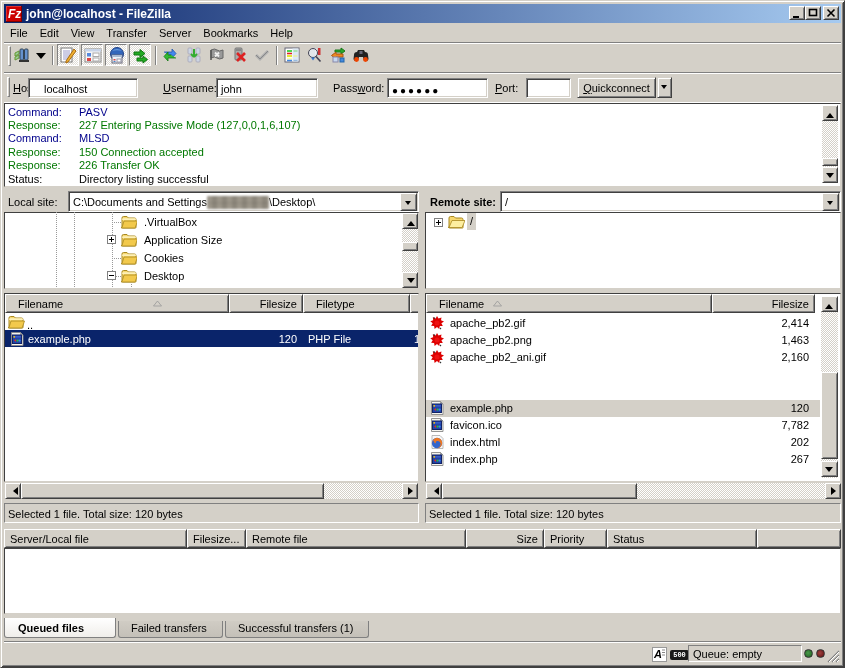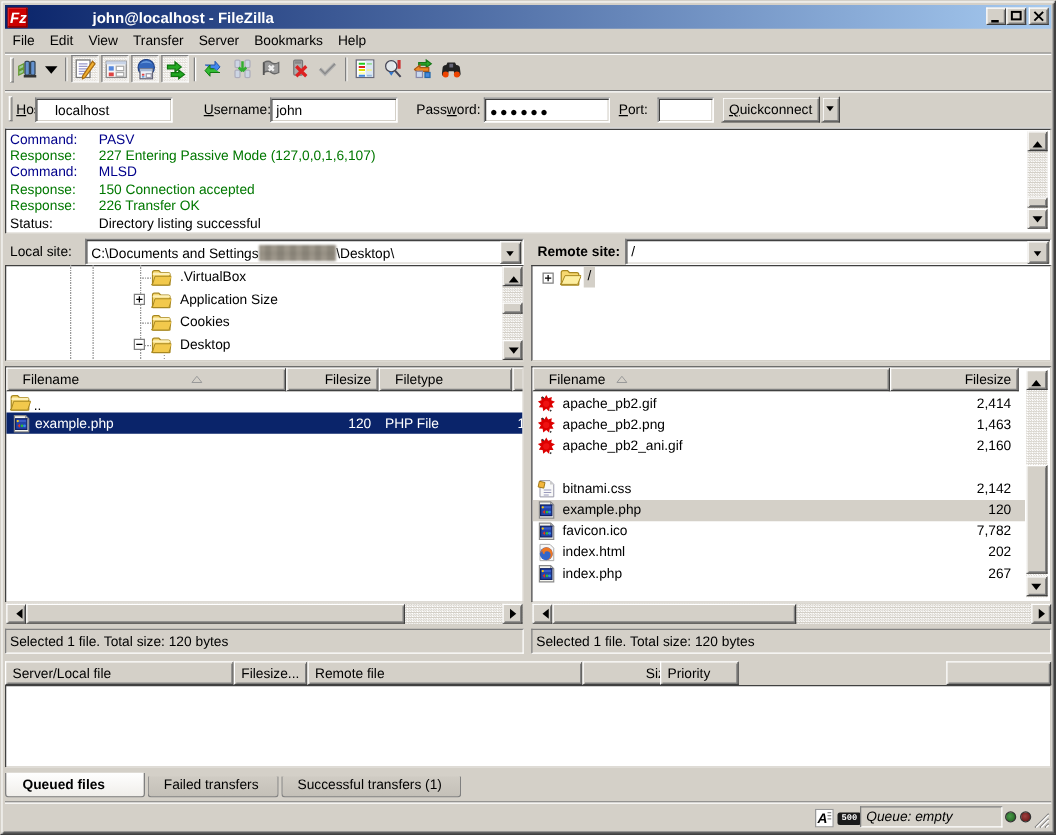--- a/index.html
+++ b/index.html
@@ -5,21 +5,21 @@
 * { margin:0; padding:0; box-sizing:border-box; }
 html,body { width:845px; height:668px; overflow:hidden; }
 body { font-family:"Liberation Sans", sans-serif; font-size:11px; background:#d4d0c8; position:relative; color:#000; }
 .abs { position:absolute; }
 #frame { position:absolute; left:0; top:0; width:845px; height:668px;
   border:1px solid; border-color:#d4d0c8 #404040 #404040 #d4d0c8; z-index:50; pointer-events:none;
   box-shadow: inset 1px 1px 0 #ffffff, inset -1px -1px 0 #404040, inset 2px 2px 0 #d4d0c8, inset -2px -2px 0 #808080;
 }
 .raised2 { border:1px solid; border-color:#d4d0c8 #404040 #404040 #d4d0c8; box-shadow: inset 1px 1px 0 #fff, inset -1px -1px 0 #808080; background:#d4d0c8; }
 .statusin { border:1px solid; border-color:#808080 #ffffff #ffffff #808080; background:#d4d0c8; }
-#titlebar { left:4px; top:4px; width:837px; height:19px; background:linear-gradient(to right,#0a246a,#a6caf0); display:flex; align-items:center; position:absolute;gap:48px; }
+#titlebar { left:4px; top:4px; width:837px; height:19px; background:linear-gradient(to right,#0a246a,#a6caf0); display:flex; align-items:center; position:absolute; }
 #fzicon { width:16px; height:16px; margin-left:2px; background:#cc0000; position:relative; box-shadow: inset -1px -1px 0 #7e0000, inset 1px 1px 0 #e03030; flex:none; }
 #fzicon span { position:absolute; left:2px; top:1px; color:#fff; font-weight:bold; font-size:12px; font-style:italic; }
 #titletext { color:#fff; font-weight:bold; font-size:12px; margin-left:4px; white-space:nowrap; }
 .winbtn { position:absolute; top:6px; width:16px; height:14px; background:#d4d0c8; border:1px solid; border-color:#ffffff #404040 #404040 #ffffff; box-shadow: inset 1px 1px 0 #d4d0c8, inset -1px -1px 0 #808080; z-index:51; }
 .winbtn svg { position:absolute; left:0; top:0; }
 #menubar { left:4px; top:23px; width:837px; height:19px; display:flex; align-items:center; position:absolute; padding-left:0px; }
 #menubar span { padding:3px 6px; }
 #toolbar { left:4px; top:42px; width:837px; height:27px; position:absolute; border-top:1px solid #808080; }
 #toolbar::before{ content:""; position:absolute; left:0; top:0; width:100%; height:1px; background:#fff; }
 .tsep { position:absolute; width:2px; height:19px; border-left:1px solid #808080; border-right:1px solid #fff; }
@@ -455,27 +455,20 @@
       <span class="fn">apache_pb2.png</span>
       <span class="fs">1,463</span>
     </div>
   <div class="fr" style="top:55px;">
       <svg width="16" height="16">
         <use href="#apacheicon"></use>
       </svg>
       <span class="fn">apache_pb2_ani.gif</span>
       <span class="fs">2,160</span>
     </div>
-  <div class="fr" style="top:89px;">
-      <svg width="16" height="16">
-        <use href="#cssicon"></use>
-      </svg>
-      <span class="fn">bitnami.css</span>
-      <span class="fs">2,142</span>
-    </div>
   <div class="fr" style="top:106px;">
       <svg width="16" height="16">
         <use href="#phpicon"></use>
       </svg>
       <span class="fn">example.php</span>
       <span class="fs">120</span>
     </div>
   <div class="fr" style="top:123px;">
       <svg width="16" height="16">
         <use href="#phpicon"></use>
@@ -500,38 +493,39 @@
 </div>
 
 <div class="statusin abs" style="left:4px; top:503px; width:415px; height:20px; padding:4px 0 0 3px;">Selected 1 file. Total size: 120 bytes</div>
 <div class="statusin abs" style="left:425px; top:503px; width:416px; height:20px; padding:4px 0 0 3px;">Selected 1 file. Total size: 120 bytes</div>
 
 <div id="queuehdr" class="abs" style="left:4px; top:529px; width:837px; height:19px; background:#d4d0c8;">
   <div class="hcell" style="left:0; width:183px;">Server/Local file</div>
   <div class="hcell" style="left:183px; width:59px;">Filesize...</div>
   <div class="hcell" style="left:242px; width:220px;">Remote file</div>
   <div class="hcell r" style="left:462px; width:78px;">Size</div>
-  <div class="hcell" style="left:524px; width:63px;">Priority</div>
+  <div class="hcell" style="left:540px; width:63px;">Priority</div>
+  <div class="hcell" style="left:603px; width:150px;">Status</div>
   <div class="hcell" style="left:753px; width:84px;"></div>
 </div>
 <div class="white-panel" style="left:4px; top:548px; width:837px; height:66px;"></div>
 
 <div class="tab active" style="left:4px; width:112px;">Queued files</div>
 <div class="tab" style="left:118px; width:105px;">Failed transfers</div>
 <div class="tab" style="left:225px; width:144px;">Successful transfers (1)</div>
 
 <div class="abs" id="statusbar" style="left:4px; top:641px; width:837px; height:23px;">
   <div style="position:absolute; top:0; left:0; width:100%; height:1px; background:#808080;"></div>
   <div style="position:absolute; top:1px; left:0; width:100%; height:1px; background:#fff;"></div>
   <svg style="position:absolute; left:648px; top:6px;" width="15" height="15">
       <rect x="0.5" y="0.5" width="14" height="14" fill="#fff" stroke="#999"></rect>
       <text x="2" y="11" font-family="Liberation Sans" font-size="11" font-weight="bold" font-style="italic" fill="#000">A</text>
       <path d="M10 3 h3 M10 5.5 h3 M10 8 h3" stroke="#888" stroke-width="1"></path>
     </svg>
   <div style="position:absolute; left:666px; top:9px; width:19px; height:10px; background:#1a1a1a; border-radius:2px; color:#fff; font-size:7px; font-weight:bold; text-align:center; line-height:10px; font-family:'Liberation Mono',monospace;">500</div>
-  <div class="statusin" style="position:absolute; left:684px; top:4px; width:114px; height:17px; padding:2px 0 12px 4px; font-size:11px;font-style:italic;">Queue: empty</div>
+  <div class="statusin" style="position:absolute; left:684px; top:4px; width:114px; height:17px; padding:2px 0 12px 4px; font-size:11px;">Queue: empty</div>
   <div style="position:absolute; left:800px; top:8px; width:9px; height:9px; border-radius:50%; background:radial-gradient(circle at 3px 3px,#4a9a4a,#1d5c1d); border:1px solid #333;"></div>
   <div style="position:absolute; left:812px; top:8px; width:9px; height:9px; border-radius:50%; background:radial-gradient(circle at 3px 3px,#a04040,#5c1010); border:1px solid #333;"></div>
   <svg style="position:absolute; left:823px; top:9px;" width="13" height="13">
       <path d="M12 1 L1 12 M12 5 L5 12 M12 9 L9 12" stroke="#808080" stroke-width="1.2"></path>
       <path d="M12 2 L2 12 M12 6 L6 12 M12 10 L10 12" stroke="#fff" stroke-width="1"></path>
     </svg>
 </div>
 
 </body></html>

